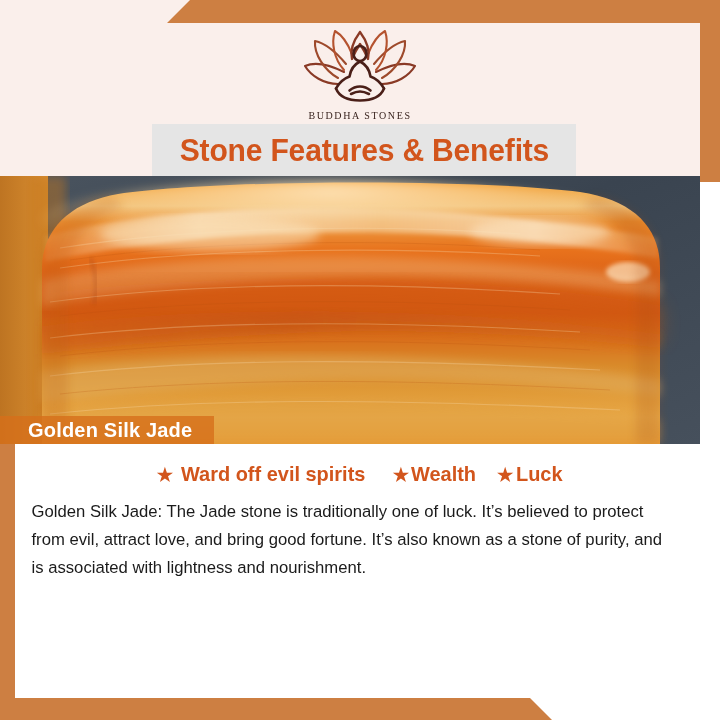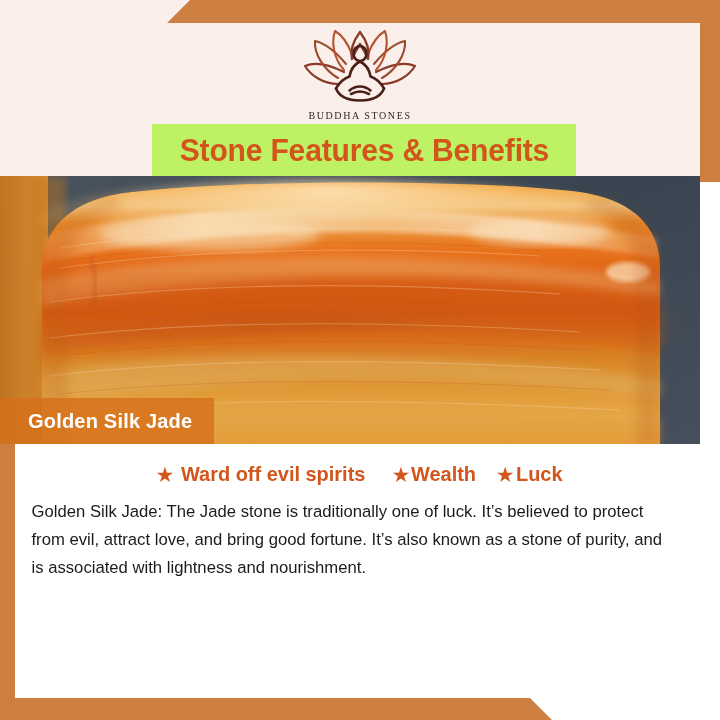--- a/index.html
+++ b/index.html
@@ -80,21 +80,21 @@
     letter-spacing: 1.6px;
     color: #3a2520;
     font-weight: 400;
   }
 
   
   .title-banner {
     position: absolute;
     left: 152px; top: 124px;
     width: 424px; height: 54px;
-    background: #bef264;
+    background: #e5e5e5;
     display: flex;
     align-items: center;
     justify-content: center;
   }
   .title-text {
     font-family: "Liberation Sans Narrow", "Liberation Sans", sans-serif;
     font-size: 31px;
     font-weight: bold;
     color: #d2551c;
     letter-spacing: -0.2px;
@@ -108,21 +108,21 @@
     left: 0; top: 176px;
     width: 700px; height: 268px;
     overflow: hidden;
     background: #3f4a57;
   }
   .photo-svg { position: absolute; inset: 0; width: 100%; height: 100%; }
 
   .photo-caption {
     position: absolute;
     left: 0; bottom: 0;
-    height: 46px;
+    height: 28px;
     padding: 0 22px 0 28px;
     display: flex;
     align-items: center;
     background: rgba(214, 111, 26, 0.80);
     color: #ffffff;
     font-size: 20px;
     font-weight: 600;
     letter-spacing: 0.2px;
     white-space: nowrap;
   }

